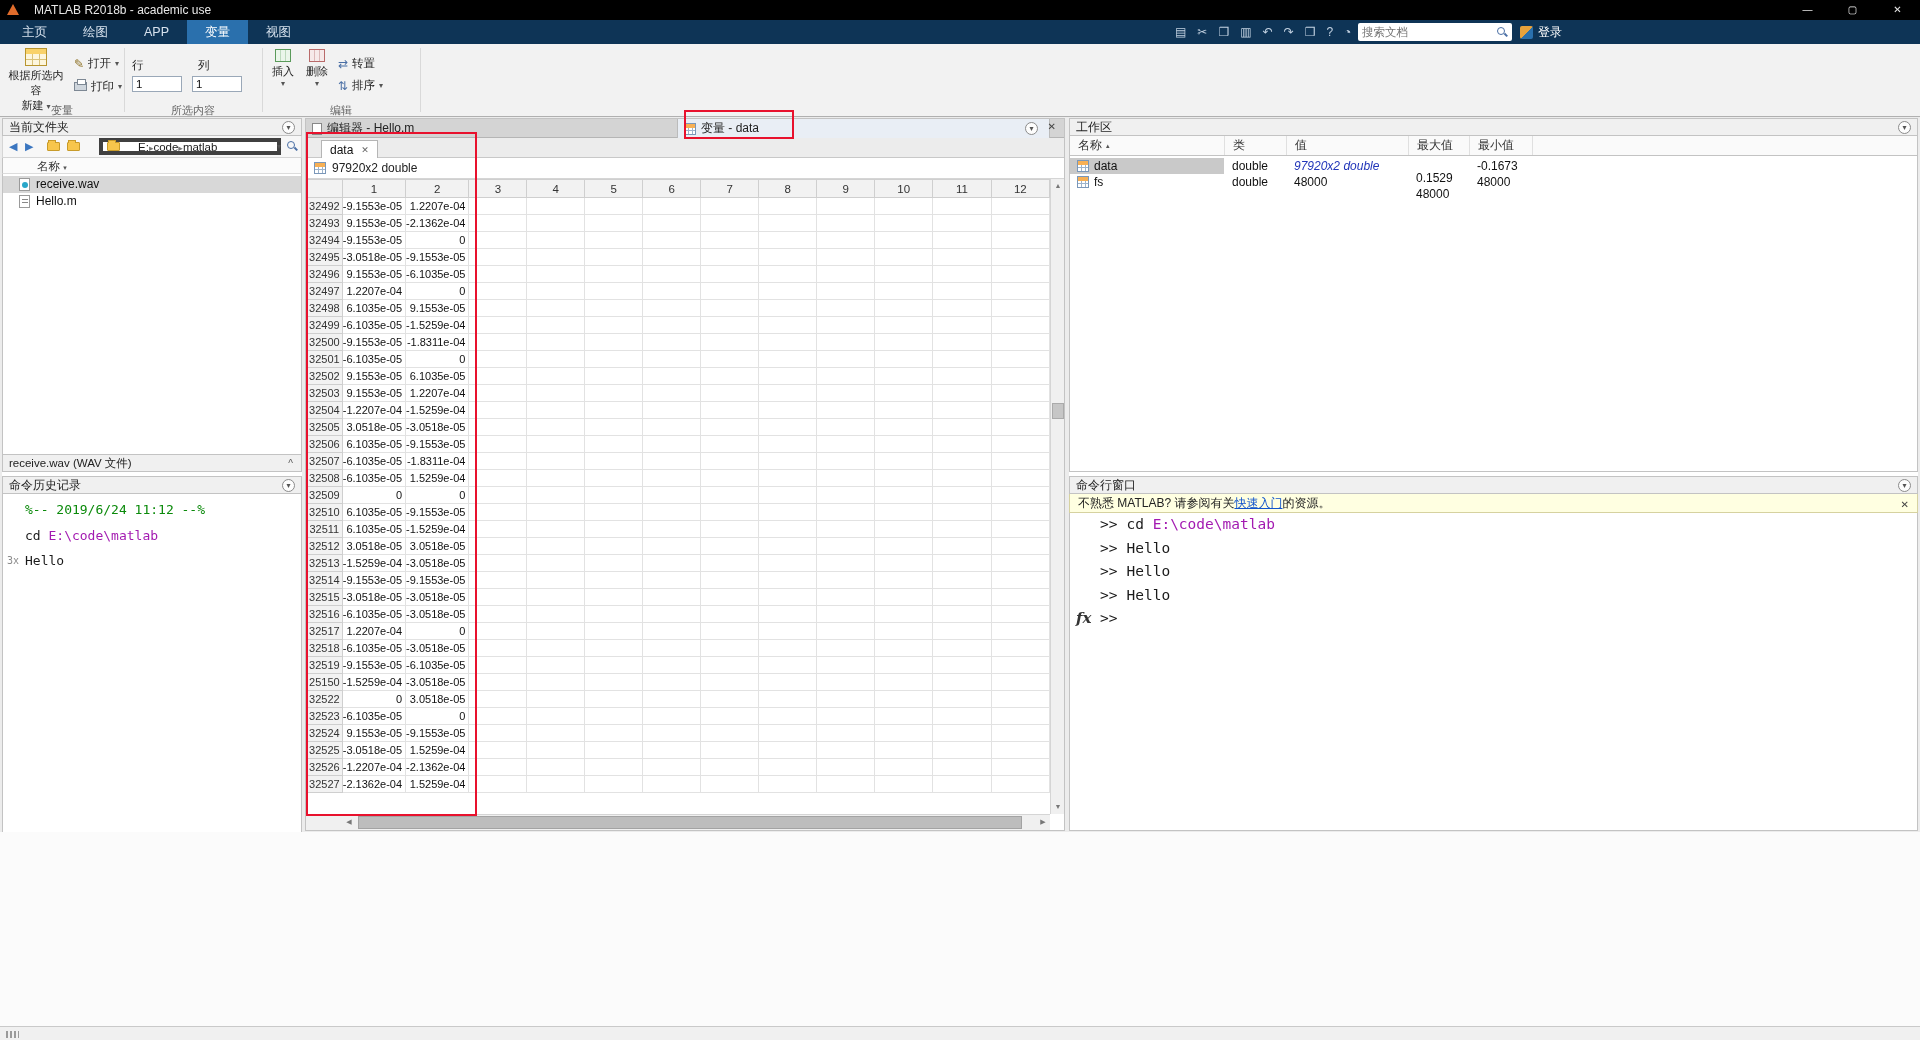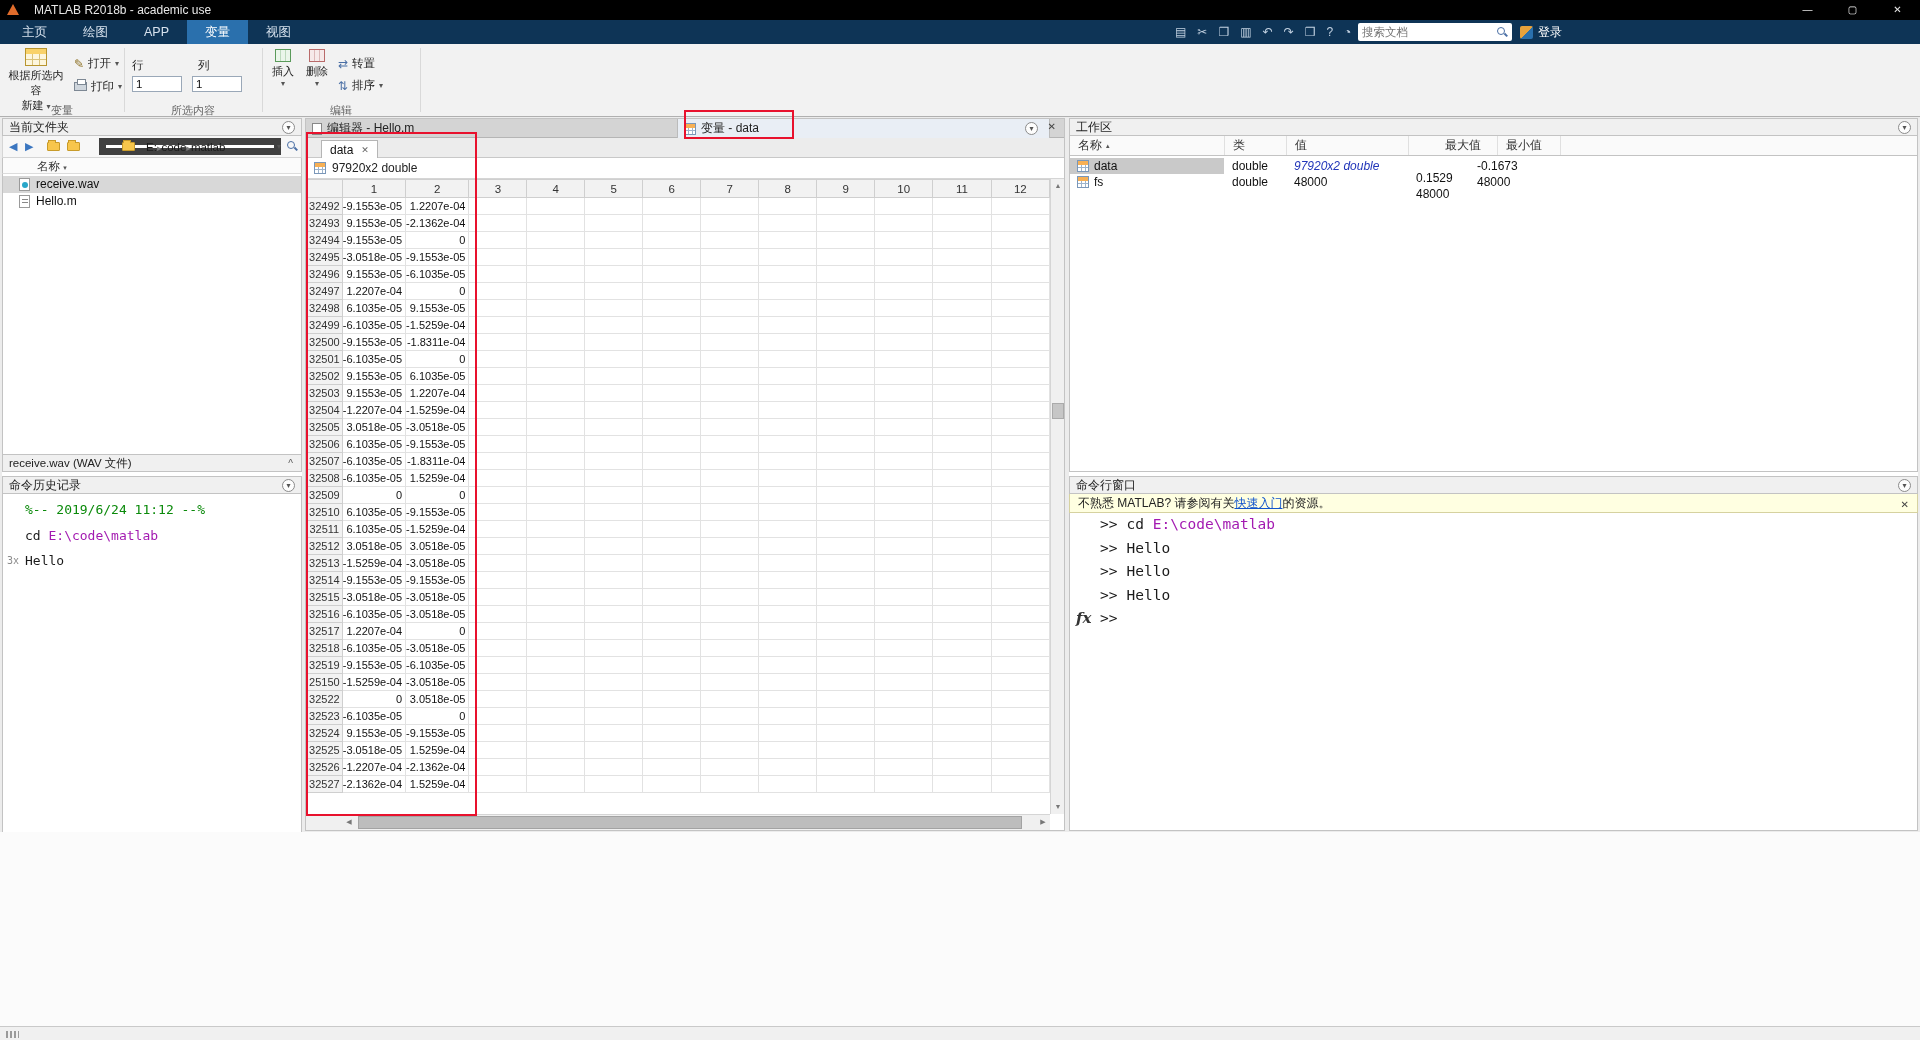--- a/index.html
+++ b/index.html
@@ -55,21 +55,21 @@
   
   .panel-header { position:absolute; left:0; width:100%; height:18px; background:#f0f0f0; border:1px solid #c3c3c3; font-size:12px; color:#222; line-height:17px; padding-left:6px; }
   .circ { position:absolute; width:13px; height:13px; border:1px solid #8b8b8b; border-radius:50%; font-size:8px; line-height:11px; text-align:center; color:#555; background:#fdfdfd; }
 
   
   #left { position:absolute; left:2px; top:118px; width:300px; height:713px; background:#fff; }
   #cf-toolbar { position:absolute; left:0; top:18px; width:300px; height:22px; background:#f7f7f7; border:1px solid #d5d5d5; border-top:none; }
   .navarrow { position:absolute; top:4px; font-size:11px; color:#3b76c0; }
   .folder-ic { display:inline-block; width:13px; height:9px; background:#f7c64c; border:1px solid #c89b2a; border-radius:1px; position:relative; }
   .folder-ic::before { content:""; position:absolute; top:-3px; left:0; width:6px; height:2px; background:#f7c64c; border:1px solid #c89b2a; border-bottom:none; }
-  #crumb-box { position:absolute; left:96px; top:2px; width:182px; height:17px; border:7px solid #404040; background:#fff; font-size:11.5px; color:#1a1a1a; display:flex; align-items:center; gap:11px; padding:0 14px 0 16px; }
+  #crumb-box { position:absolute; left:96px; top:2px; width:182px; height:17px; border:4px solid #404040; background:#fff; font-size:11.5px; color:#1a1a1a; display:flex; align-items:center; gap:18px; padding:0 14px 0 4px; }
   .crumb-sep { color:#777; font-size:9px; }
   #crumb-caret { position:absolute; right:20px; top:6px; font-size:8px; color:#555; }
   #cf-search { position:absolute; right:3px; top:4px; }
   #cf-namehdr { position:absolute; left:0; top:40px; width:300px; height:16px; background:#fbfbfb; border-bottom:1px solid #dcdcdc; border-left:1px solid #c3c3c3; border-right:1px solid #c3c3c3; font-size:11.5px; color:#333; line-height:16px; padding-left:34px; }
   #cf-list { position:absolute; left:0; top:56px; width:300px; height:280px; background:#fff; border-left:1px solid #c3c3c3; border-right:1px solid #c3c3c3; padding-top:2px; }
   .file-row { height:17px; line-height:17px; display:flex; align-items:center; font-size:12px; color:#111; }
   .file-row.selected { background:#d8d8d8; }
   .file-icon { width:11px; height:13px; background:#fff; border:1px solid #9a9a9a; margin:0 6px 0 16px; position:relative; flex:0 0 auto; }
   .file-icon.wav::after { content:""; position:absolute; left:2px; top:3px; width:6px; height:6px; border-radius:50%; background:#2aa7c9; }
   .file-icon.m::after { content:""; position:absolute; left:2px; top:3px; width:6px; height:1px; background:#888; box-shadow:0 3px 0 #888; }
@@ -116,21 +116,21 @@
   #right { position:absolute; left:1069px; top:118px; width:849px; height:713px; background:#fff; }
   #ws-colhdr { position:absolute; left:0; top:18px; width:849px; height:20px; background:#fafafa; border:1px solid #c3c3c3; border-top:none; display:flex; font-size:12px; color:#333; }
   .ws-h { border-right:1px solid #e0e0e0; padding-left:8px; line-height:19px; display:flex; align-items:center; gap:4px; }
   .sort-ic { font-size:7px; color:#555; }
   #ws-body { position:absolute; left:0; top:38px; width:849px; height:316px; background:#fff; border-left:1px solid #c3c3c3; border-right:1px solid #c3c3c3; border-bottom:1px solid #c3c3c3; padding-top:2px; }
   .ws-row { height:16px; display:flex; font-size:12px; color:#111; align-items:center; }
   .ws-c0 { width:154px; display:flex; align-items:center; gap:5px; padding-left:7px; height:16px; }
   .ws-c0.selected { background:#c9c9c9; }
   .ws-c1 { width:62px; padding-left:8px; } .ws-c2 { width:122px; padding-left:8px; }
   .ws-c3 { width:61px; padding-left:8px;margin-top:23px; } .ws-c4 { width:80px; padding-left:8px; }
-  .hdr0 { width:155px; } .hdr1 { width:62px; } .hdr2 { width:122px; } .hdr3 { width:61px;margin-left:28px; } .hdr4 { width:63px; }
+  .hdr0 { width:155px; } .hdr1 { width:62px; } .hdr2 { width:122px; } .hdr3 { width:61px; } .hdr4 { width:63px; }
   .hdr-fill { flex:1; border-right:none; }
   .vlink { color:#2135b9; font-style:italic; }
 
   
   #cw-header { top:358px; }
   #cw-banner { position:absolute; left:0; top:376px; width:849px; height:19px; background:#ffffe1; border:1px solid #d6d2a0; border-top:none; font-size:12px; color:#222; line-height:18px; padding-left:8px; }
   #cw-banner a { color:#1255cc; text-decoration:underline; }
   #cw-banner .x { position:absolute; right:8px; top:2px; color:#444; font-size:10px; }
   #cw-body { position:absolute; left:0; top:395px; width:849px; height:318px; background:#fff; border:1px solid #c3c3c3; border-top:none; }
   .cw-line { position:relative; padding-left:30px; height:23.5px; line-height:23.5px; font-family:"DejaVu Sans Mono", monospace; font-size:14.5px; white-space:pre; }

